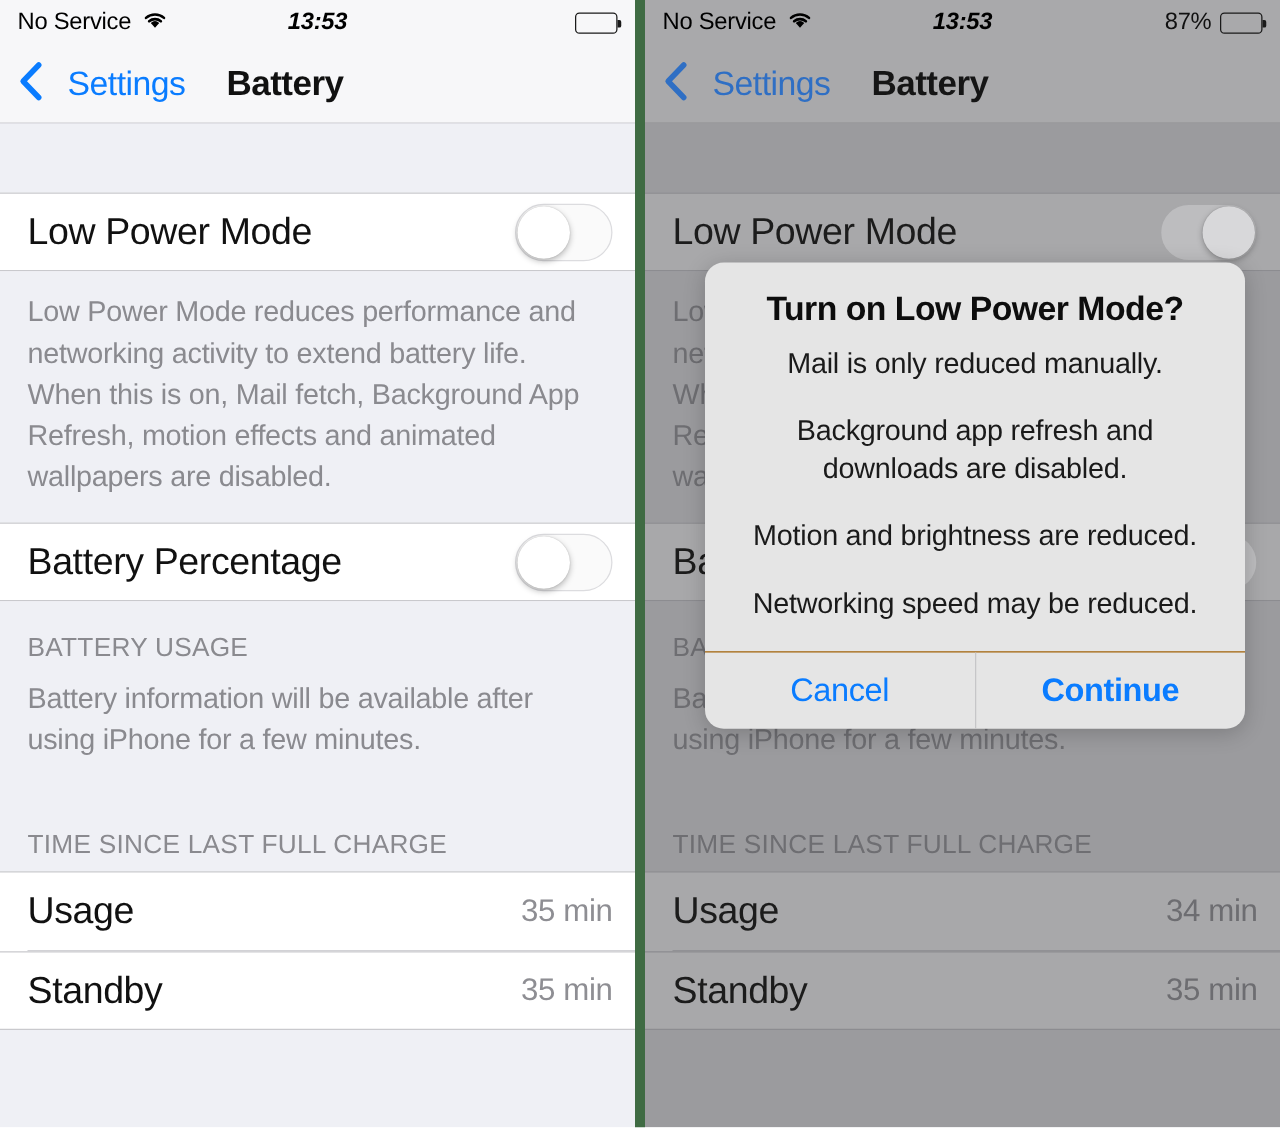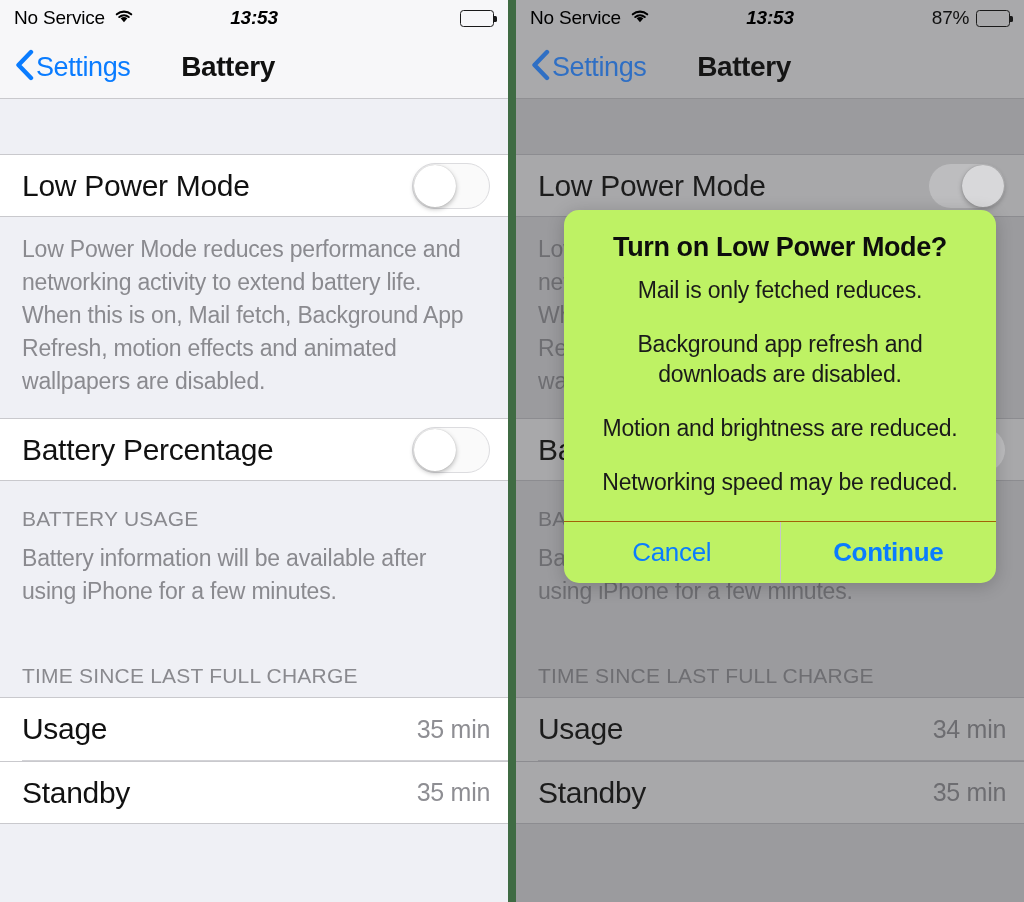--- a/index.html
+++ b/index.html
@@ -53,21 +53,21 @@
   }
   .batt-fill { height:100%; border-radius:1.5px; background:#000; }
 
   
   .navbar {
     height:63px; background:#f7f7f9;
     border-bottom:1px solid #c9c9cd;
     display:flex; align-items:center;
     position:relative; padding-left:14px;
   }
-  .back-btn { display:flex; align-items:center; gap:2px; cursor:pointer; }
+  .back-btn { display:flex; align-items:center; gap:20px; cursor:pointer; }
   .chev-back { display:block; }
   .back-label { font-size:27px; color:#0a7cff; letter-spacing:-0.4px; }
   .nav-title {
     position:absolute; left:0; right:0; text-align:center;
     font-size:28px; font-weight:bold; color:#111; letter-spacing:-0.4px;
     pointer-events:none; padding-right:52px;
   }
 
   
   .content { background:#eff0f5; height:803px; position:relative; }
@@ -138,21 +138,21 @@
   .panel.right .inner-sep > div { background:#919195; }
   .panel.right .toggle { background:#bdbdbf; border-color:#a8a8aa; }
   .panel.right .toggle .knob { background:#d8d8da; }
   .panel.right .sb-pct { color:#111; }
 
   
   .modal {
     position:absolute;
     left:48px; top:210px;
     width:432px;
-    background:#bef264;
+    background:#e5e5e5;
     border-radius:15px;
     z-index:10;
     overflow:hidden;
     box-shadow:0 3px 18px rgba(0,0,0,0.20);
   }
   .modal-body { padding:22px 22px 20px 22px; text-align:center; }
   .modal-title {
     font-size:27px; font-weight:bold; color:#0d0d0d;
     letter-spacing:-0.4px; margin-bottom:12px;
   }
@@ -319,21 +319,21 @@
         </div>
       <div class="cell stacked-top" style="border-bottom:1px solid #8c8c90;">
         <span class="title">Standby</span>
         <span class="value">35 min</span>
       </div>
     </div>
 
     <div class="modal">
       <div class="modal-body">
         <div class="modal-title">Turn on Low Power Mode?</div>
-        <div class="modal-line">Mail is only fetched reduces.</div>
+        <div class="modal-line">Mail is only reduced manually.</div>
         <div class="modal-line">Background app refresh and downloads are disabled.</div>
         <div class="modal-line">Motion and brightness are reduced.</div>
         <div class="modal-line">Networking speed may be reduced.</div>
       </div>
       <div class="modal-actions">
         <div class="modal-btn">Cancel</div>
         <div class="modal-btn primary">Continue</div>
       </div>
     </div>
   </div>

